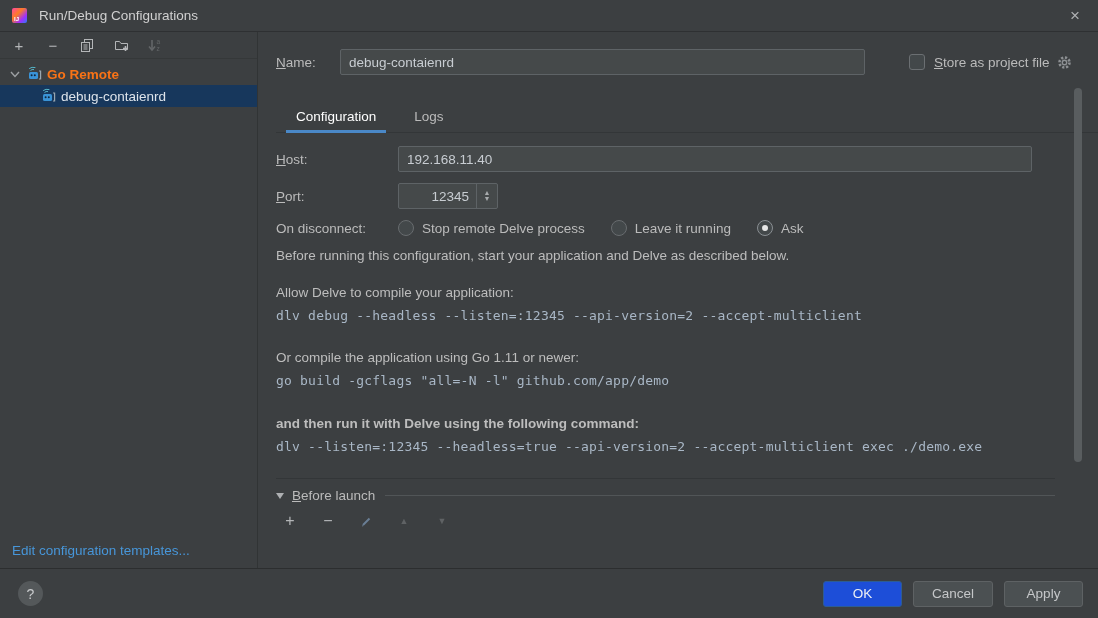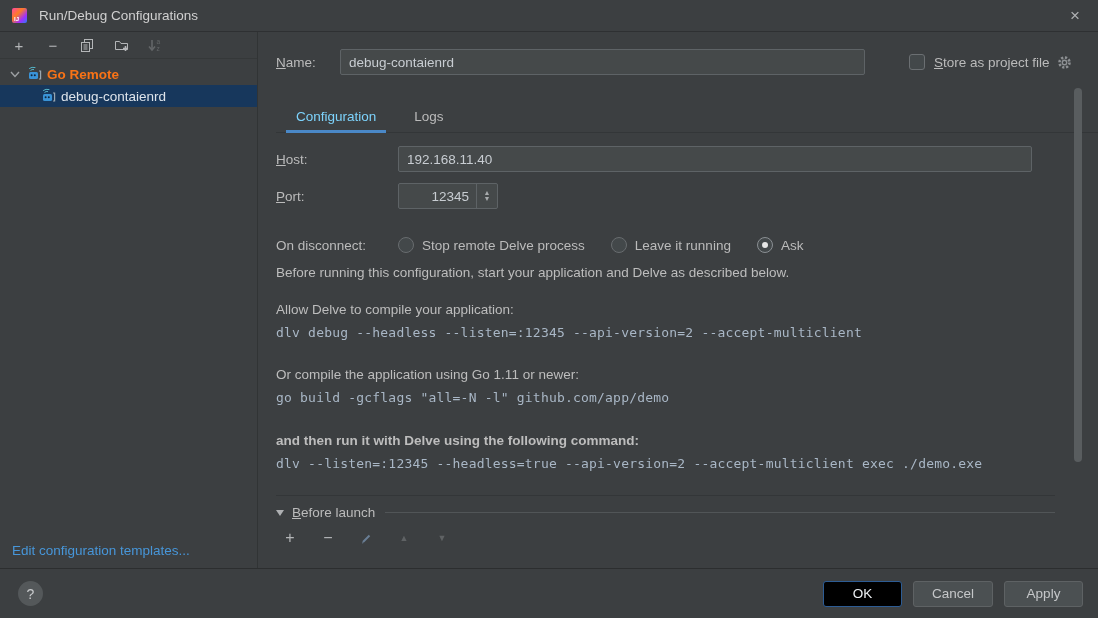--- a/index.html
+++ b/index.html
@@ -43,32 +43,32 @@
   .mn::first-letter { text-decoration:underline; }
   .field { background:#45494a; border:1px solid #5e6366; border-radius:2px; height:26px; display:flex; align-items:center; padding:0 8px; color:#c8cdd2; }
   .name-row .field { width:525px; margin-left:2px; }
   .name-lbl { width:62px; }
   .store-group { display:flex; align-items:center; margin-left:44px; }
   .checkbox { width:16px; height:16px; border:1px solid #6b6f72; border-radius:3px; background:#43484a; margin-right:9px; }
   .gear { margin-left:7px; display:flex; }
   
   .tabs { margin-top:30px; display:flex; border-bottom:1px solid #333638; padding-left:10px; margin-right:0; }
   .tab { padding:4px 10px 8px 10px; margin-right:18px; position:relative; color:#bbbbbb; cursor:default; }
-  .tab.sel { color:#7dd3fc; }
+  .tab.sel { color:#ffffff; }
   .tab.sel::after { content:""; position:absolute; left:0; right:0; bottom:-1px; height:3px; background:#4a88c7; }
   
   .host-row { margin-top:13px; margin-right:66px; }
   .flabel { width:122px; flex:0 0 auto; }
   .host-row .field { flex:1; }
   .port-row { margin-top:11px; }
   .port-box { width:100px; padding:0; }
   .port-box .pval { flex:1; text-align:right; padding-right:7px; color:#c8cdd2; }
   .spin { width:21px; height:100%; border-left:1px solid #5e6366; display:flex; flex-direction:column; align-items:center; justify-content:center; }
   .spin span { font-size:7px; line-height:6px; color:#a7aaac; }
-  .radio-row { margin-top:28px; }
+  .radio-row { margin-top:11px; }
   .radio-grp { display:flex; align-items:flex-end; gap:26px; }
   .radio-item { display:flex; align-items:center; gap:8px; }
   .radio { width:16px; height:16px; border-radius:50%; border:1px solid #686c6f; background:#43484a; position:relative; flex:0 0 auto; }
   .radio.sel { border-color:#8a8f93; }
   .radio.sel::after { content:""; position:absolute; left:4px; top:4px; width:6px; height:6px; border-radius:50%; background:#e6e6e6; }
   .para { margin-top:12px; color:#bdbdbd; }
   .h-label { color:#bdbdbd; }
   .code { font-family:"DejaVu Sans Mono","Liberation Mono",monospace; font-size:13px; color:#a9b7c6; letter-spacing:0.2px; }
   .mt22{margin-top:22px;} .mt8{margin-top:8px;} .mt27{margin-top:27px;} .mt28{margin-top:28px;font-weight:bold;}
   .sep { margin-top:24px; margin-right:43px; border-top:1px solid #333638; }
@@ -266,18 +266,18 @@
 
       <div class="vscroll"></div>
     </div>
   </div>
 
   <div class="footer">
     <div class="help">
         <span>?</span>
       </div>
     <div class="spacer"></div>
-    <div class="btn primary" style="background: #000000;">OK</div>
+    <div class="btn primary" style="background: #1d4ed8;">OK</div>
     <div class="btn">Cancel</div>
     <div class="btn mn">Apply</div>
   </div>
 
 </div>
 
 </body></html>

